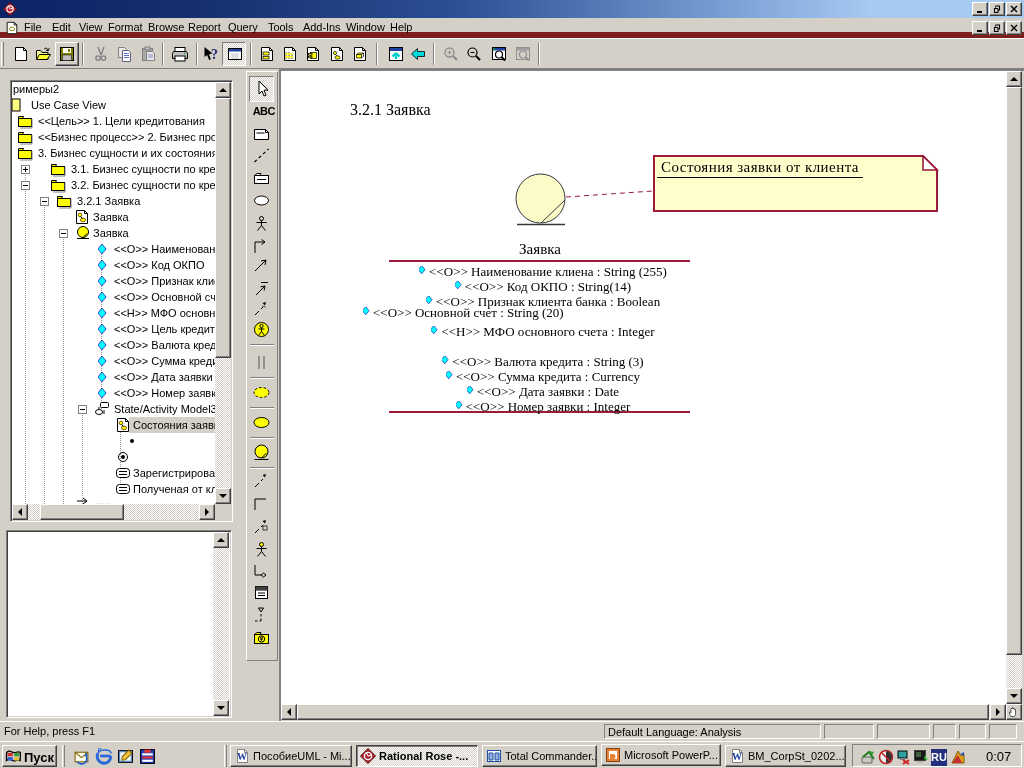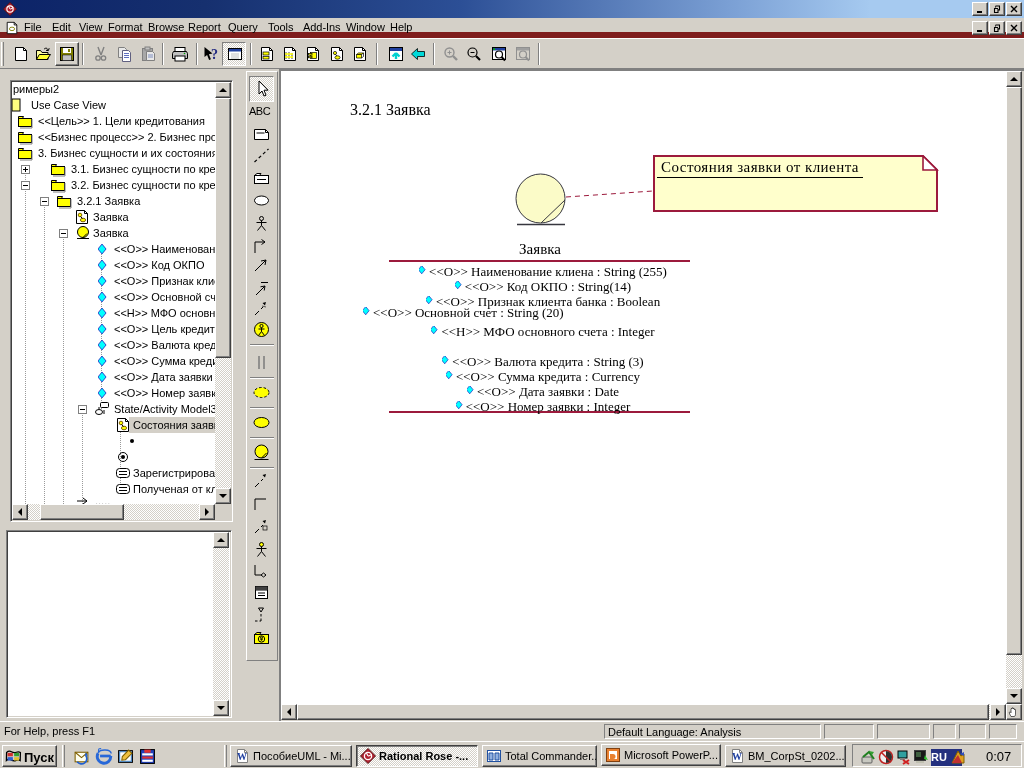--- a/index.html
+++ b/index.html
@@ -262,21 +262,21 @@
       <path d="M10.5 11l3.5 3.5" stroke="#909090" stroke-width="2"></path>
     </svg>
 <div class="abs sep" style="left:538px;top:4px;height:22px"></div>
 </div>
 <div id="work" class="abs">
 <div class="abs" style="left:246px;top:2px;width:32px;height:590px;background:#d4d0c8;border:1px solid;border-color:#fff #808080 #808080 #fff"></div>
 <div class="abs stip" style="left:249px;top:7px;width:25px;height:26px;border:1px solid;border-color:#808080 #fff #fff #808080"></div>
 <svg class="abs" style="left:254px;top:11px" width="16" height="18" viewBox="0 0 16 18">
       <path d="M5 1v13l3-3 2 5 2-.8-2-5h4z" fill="#fff" stroke="#000"></path>
     </svg>
-<div class="abs" style="left:249px;top:36px;width:26px;height:15px;font-size:11px;font-weight:normal;font-family:'Liberation Sans',sans-serif;text-align:left;letter-spacing:-0.5px">ABC</div>
+<div class="abs" style="left:249px;top:36px;width:26px;height:15px;font-size:11px;font-weight:bold;font-family:'Liberation Sans',sans-serif;text-align:right;letter-spacing:-0.5px">ABC</div>
 <svg class="vti" style="top:57px" viewBox="0 0 17 17">
       <path d="M1.5 3.5h11l3 3v7h-14z" fill="#fff" stroke="#000"></path>
       <path d="M12.5 3.5v3h3" fill="none" stroke="#000"></path>
       <path d="M3.5 7h8" stroke="#000"></path>
     </svg>
 <svg class="vti" style="top:78px" viewBox="0 0 17 17">
       <path d="M1.5 15L15.5 2" stroke="#000" stroke-width="1.2" stroke-dasharray="3.2 2.6"></path>
     </svg>
 <svg class="vti" style="top:101px" viewBox="0 0 17 17">
       <path d="M1.5 5.5h5l1.5-2h-4z" fill="#fff" stroke="#000"></path>
@@ -661,21 +661,21 @@
         <rect x="2" y="2" width="9" height="7" fill="#30a0a0" stroke="#000"></rect>
         <rect x="4" y="9" width="5" height="2" fill="#808080"></rect>
         <path d="M7 11l6 4M13 11l-6 4" stroke="#d02020" stroke-width="2"></path>
       </svg>
 <svg class="abs" style="left:60px;top:4px" width="16" height="16" viewBox="0 0 16 16">
         <rect x="1.5" y="1.5" width="11" height="10" fill="#181818" stroke="#404040"></rect>
         <rect x="3" y="3" width="5" height="5" fill="#406040"></rect>
         <path d="M12 6l3 5-4-1z" fill="#30c030"></path>
         <path d="M3 12h8v2H3z" fill="#c0c0b0"></path>
       </svg>
-<div class="abs" style="left:78px;top:4px;width:31px;height:17px;background:#24307e;color:#fff;font-size:11px;font-weight:bold;text-align:left;line-height:17px">RU</div>
+<div class="abs" style="left:78px;top:4px;width:16px;height:17px;background:#24307e;color:#fff;font-size:11px;font-weight:bold;text-align:center;line-height:17px">RU</div>
 <svg class="abs" style="left:97px;top:4px" width="16" height="16" viewBox="0 0 16 16">
         <path d="M2 14L8 2l3 5 3-2v9z" fill="#e0a020" stroke="#806000"></path>
         <path d="M2 14l6-8 4 8z" fill="#c03030"></path>
         <path d="M10 5l4-2v4z" fill="#3050c0"></path>
       </svg>
 <div class="abs" style="left:133px;top:4px;font-size:13px">0:07</div>
 </div>
 </div>
 
 </body></html>

